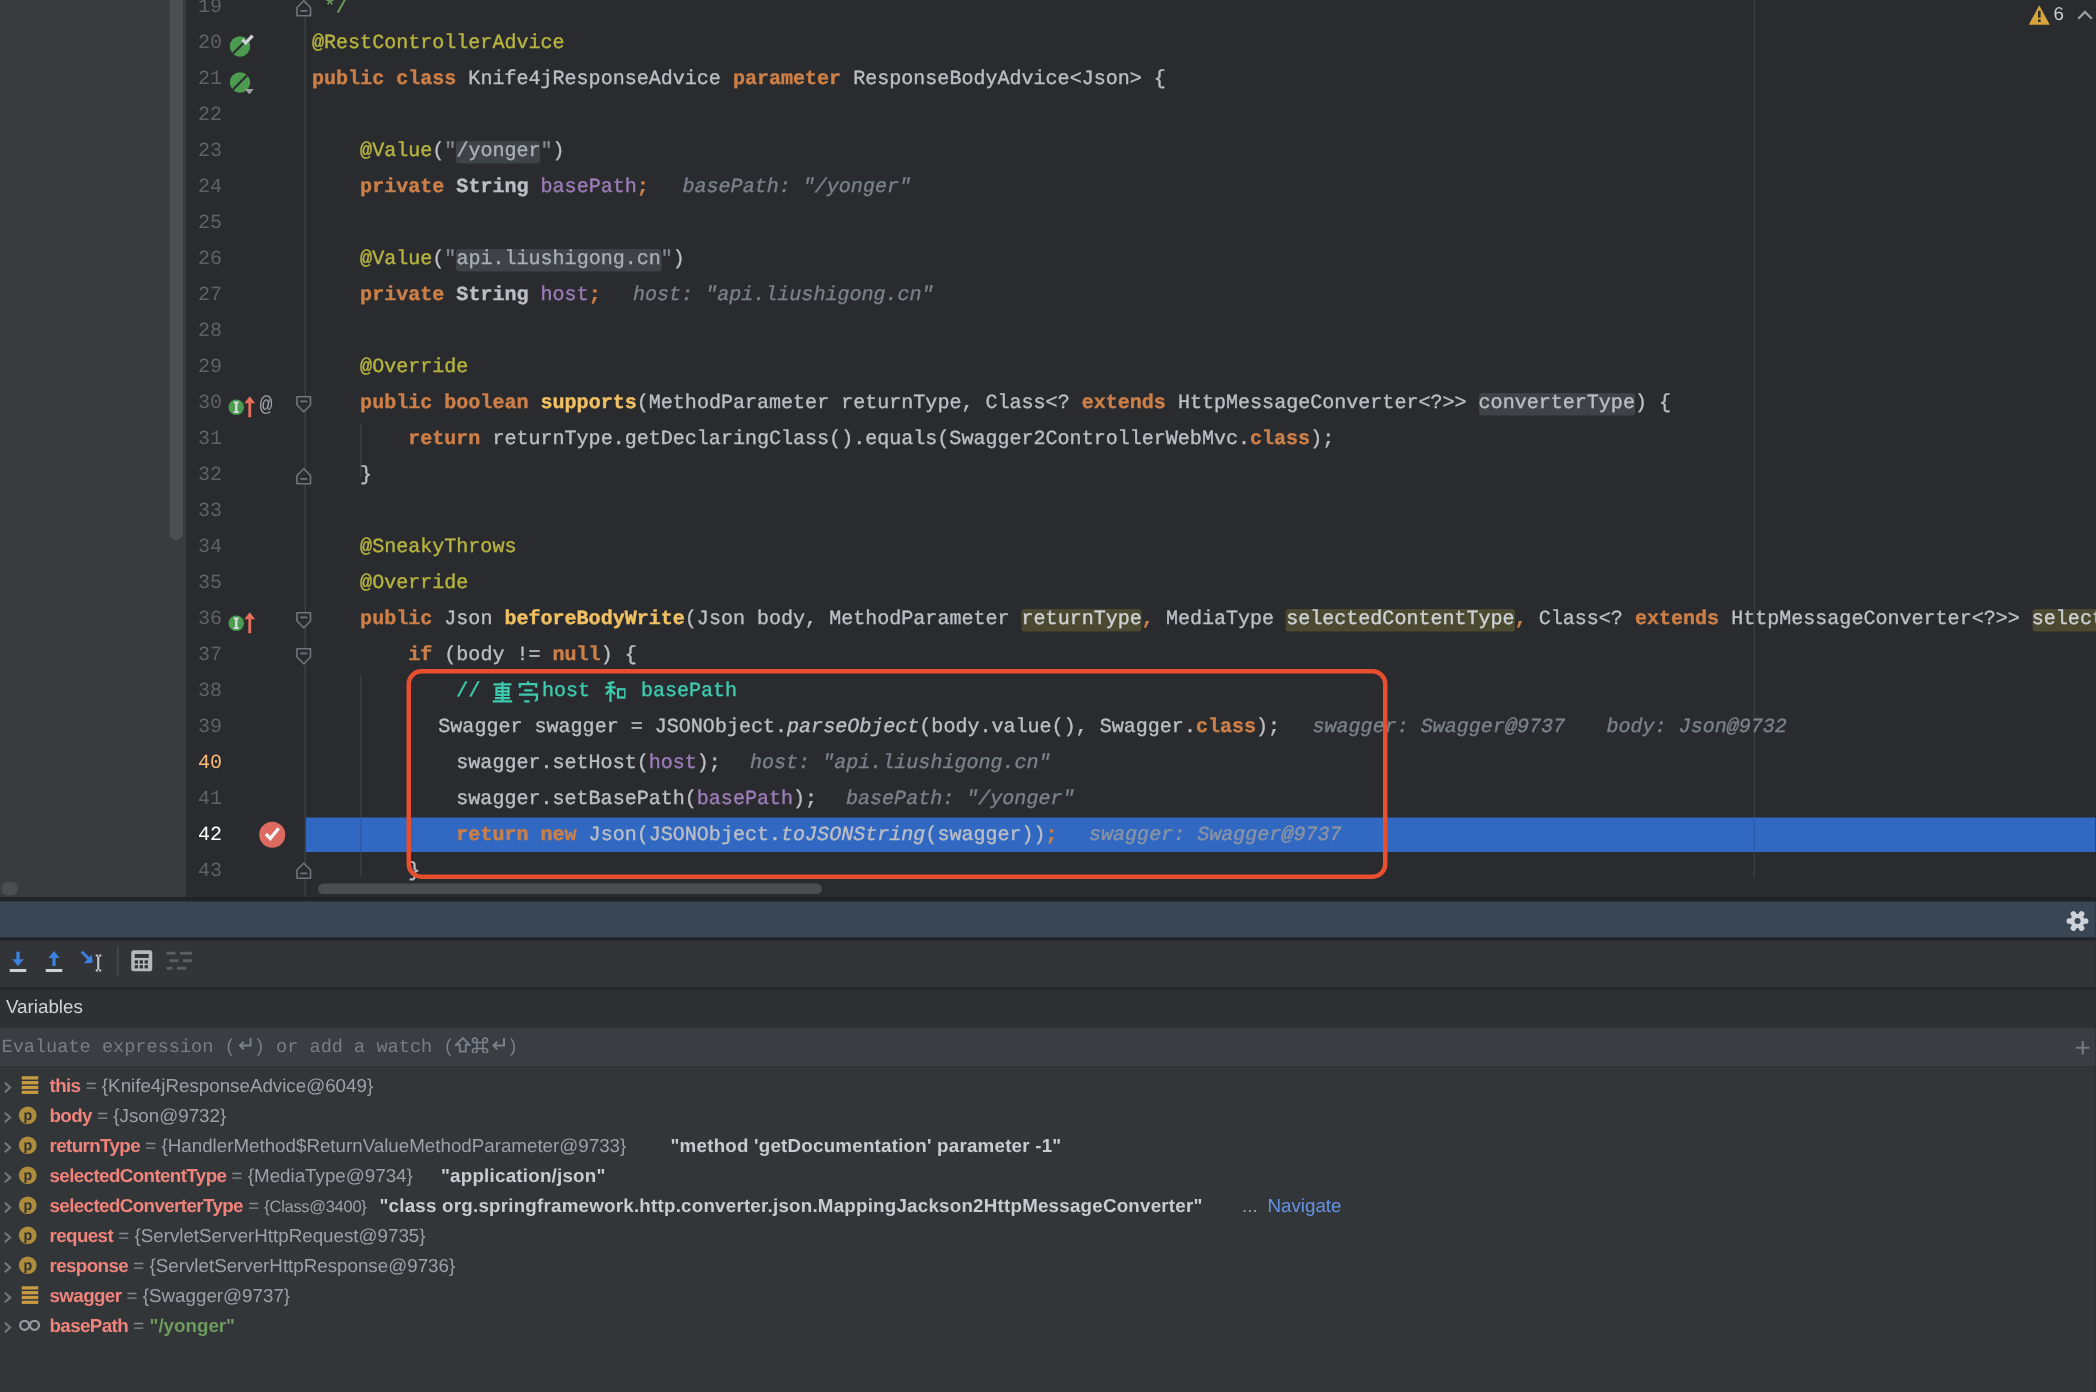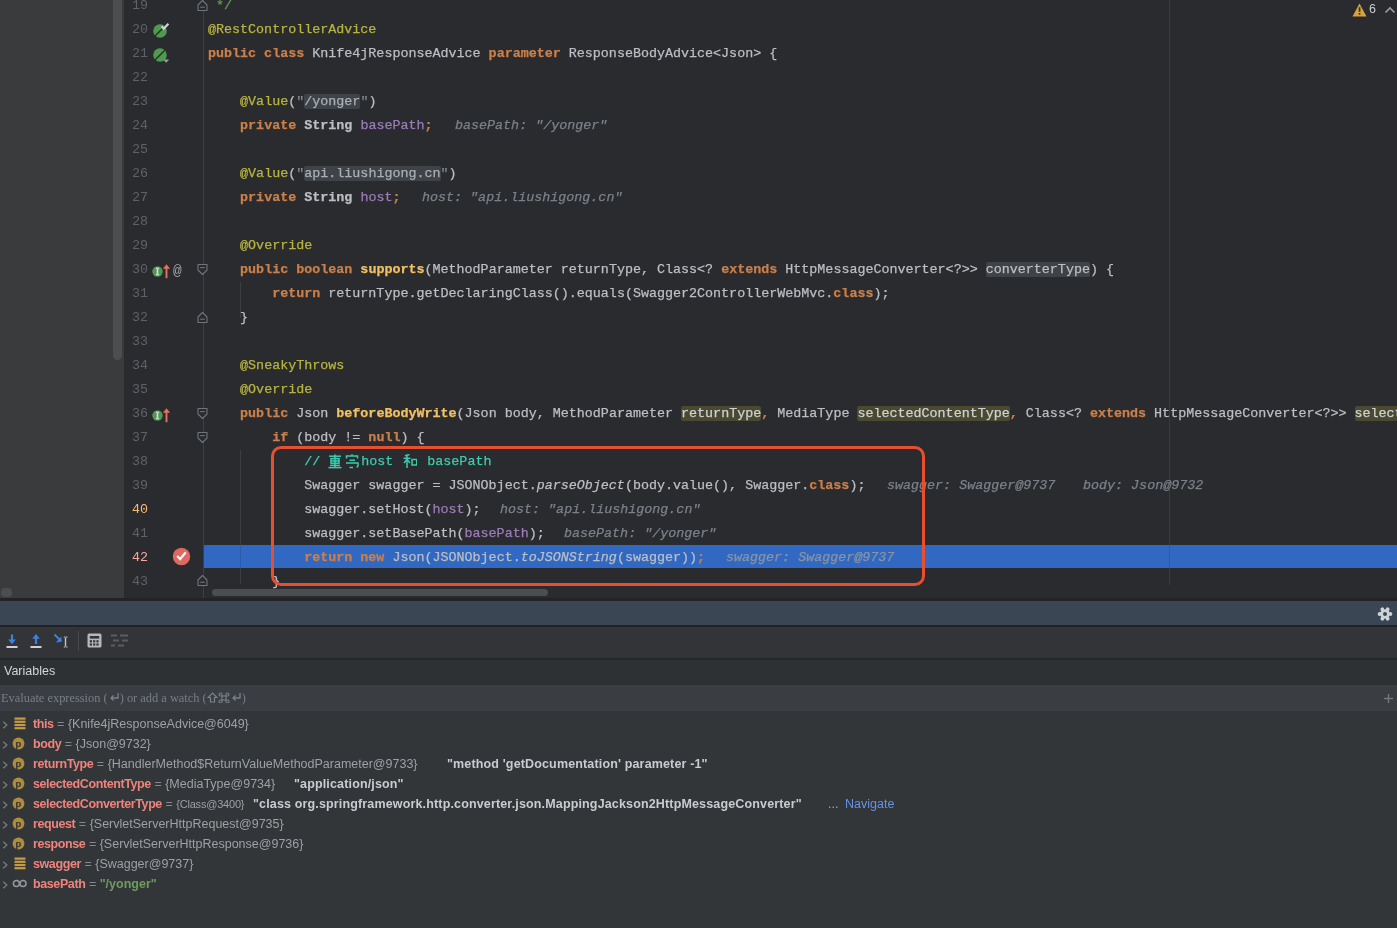--- a/index.html
+++ b/index.html
@@ -56,21 +56,21 @@
 <div class="abs ln" style="left:100px;top:306px;color:#5e6268">32</div>
 <div class="abs ln" style="left:100px;top:330px;color:#5e6268">33</div>
 <div class="abs ln" style="left:100px;top:354px;color:#5e6268">34</div>
 <div class="abs ln" style="left:100px;top:378px;color:#5e6268">35</div>
 <div class="abs ln" style="left:100px;top:402px;color:#5e6268">36</div>
 <div class="abs ln" style="left:100px;top:426px;color:#5e6268">37</div>
 <div class="abs ln" style="left:100px;top:450px;color:#5e6268">38</div>
 <div class="abs ln" style="left:100px;top:474px;color:#5e6268">39</div>
 <div class="abs ln" style="left:100px;top:498px;color:#fdba74">40</div>
 <div class="abs ln" style="left:100px;top:522px;color:#5e6268">41</div>
-<div class="abs ln" style="left:100px;top:546px;color:#fca5a5">42</div>
+<div class="abs ln" style="left:100px;top:546px;color:#ffffff">42</div>
 <div class="abs ln" style="left:100px;top:570px;color:#5e6268">43</div>
 <div class="abs code" style="left:208px;top:-6px"><span class="s"> */</span></div>
 <div class="abs code" style="left:208px;top:18px"><span class="an">@RestControllerAdvice</span></div>
 <div class="abs code" style="left:208px;top:42px"><span class="k">public class</span> Knife4jResponseAdvice <span class="k">parameter</span> ResponseBodyAdvice&lt;Json&gt; {</div>
 <div class="abs code" style="left:208px;top:90px">    <span class="an">@Value</span>(<span class="q">"</span><span class="hl">/yonger</span><span class="q">"</span>)</div>
 <div class="abs code" style="left:208px;top:114px">    <span class="k">private</span> <b>String</b> <span class="fld">basePath</span><span class="k">;</span><span class="hint" style="left:247px">basePath: "/yonger"</span></div>
 <div class="abs code" style="left:208px;top:162px">    <span class="an">@Value</span>(<span class="q">"</span><span class="hl">api.liushigong.cn</span><span class="q">"</span>)</div>
 <div class="abs code" style="left:208px;top:186px">    <span class="k">private</span> <b>String</b> <span class="fld">host</span><span class="k">;</span><span class="hint" style="left:214px">host: "api.liushigong.cn"</span></div>
 <div class="abs code" style="left:208px;top:234px">    <span class="an">@Override</span></div>
 <div class="abs code" style="left:208px;top:258px">    <span class="k">public boolean</span> <span class="m">supports</span>(MethodParameter returnType, Class&lt;? <span class="k">extends</span> HttpMessageConverter&lt;?&gt;&gt; <span class="hl" style="color:#bcbec4">converterType</span>) {</div>
@@ -105,21 +105,21 @@
       <g stroke="#3dccb0" stroke-width="1.5" fill="none">
         <path d="M2 1.8 Q4.5 1 6.5 0.8"></path>
         <line x1="4" y1="1.2" x2="4" y2="14"></line>
         <line x1="0.5" y1="4.3" x2="7.5" y2="4.3"></line>
         <path d="M4 5.5 L1 9"></path>
         <path d="M4 5.5 L7 9"></path>
         <rect x="9" y="5.5" width="4.8" height="5.5"></rect>
       </g>
     </svg>
 <div class="abs code cm" style="left:427.3px;top:450px;color:#3dccb0">basePath</div>
-<div class="abs code" style="left:208px;top:474px">            Swagger swagger = JSONObject.<span class="it">parseObject</span>(body.value(), Swagger.<span class="k">class</span>);<span class="hint" style="left:679px">swagger: Swagger@9737</span><span class="hint" style="left:875px">body: Json@9732</span></div>
+<div class="abs code" style="left:196px;top:474px">            Swagger swagger = JSONObject.<span class="it">parseObject</span>(body.value(), Swagger.<span class="k">class</span>);<span class="hint" style="left:679px">swagger: Swagger@9737</span><span class="hint" style="left:875px">body: Json@9732</span></div>
 <div class="abs code" style="left:208px;top:498px">            swagger.setHost(<span class="fld">host</span>);<span class="hint" style="left:292px">host: "api.liushigong.cn"</span></div>
 <div class="abs code" style="left:208px;top:522px">            swagger.setBasePath(<span class="fld">basePath</span>);<span class="hint" style="left:356px">basePath: "/yonger"</span></div>
 <div class="abs code" style="left:208px;top:546px">            <span class="k">return new</span> Json(JSONObject.<span class="it">toJSONString</span>(swagger))<span class="k">;</span><span class="hint" style="left:518px;color:#8a93a4">swagger: Swagger@9737</span></div>
 <div class="abs code" style="left:208px;top:570px">        }</div>
 <svg class="abs" style="left:153px;top:22.5px" width="17" height="16" viewBox="0 0 17 16">
       <circle cx="7" cy="8" r="6.8" fill="#4d9b4f"></circle>
       <line x1="2.2" y1="12.8" x2="11.8" y2="3.2" stroke="#292b2e" stroke-width="1.4"></line>
       <polyline points="8.6,3.4 10.8,5.6 15.4,0.8" fill="none" stroke="#cfd2d6" stroke-width="2.2"></polyline>
     </svg>
 <svg class="abs" style="left:153px;top:46.5px" width="17" height="16" viewBox="0 0 17 16">
@@ -194,21 +194,21 @@
       <circle cx="8" cy="2.6" r="1.9" fill="#ced3d9" transform="rotate(270 8 8)"></circle>
       <circle cx="8" cy="2.6" r="1.9" fill="#ced3d9" transform="rotate(330 8 8)"></circle>
       <circle cx="8" cy="8" r="2" fill="#3b4654"></circle>
     </svg>
 <div class="abs" style="left:0;top:625px;width:1397px;height:3px;background:#212326"></div>
 <div class="abs" style="left:0;top:627px;width:1397px;height:31px;background:#323437"></div>
 <div class="abs" style="left:0;top:658px;width:1397px;height:2px;background:#26282b"></div>
 <div class="abs" style="left:0;top:660px;width:1397px;height:25px;background:#2e3134"></div>
 <div class="abs" style="left:4px;top:664px;font-size:12.5px;color:#d2d4d8">Variables</div>
 <div class="abs" style="left:0;top:685px;width:1397px;height:26px;background:#3a3d41"></div>
-<div class="abs" style="left:1px;top:685px;font-family:Liberation Serif, serif;font-size:12.4px;line-height:26px;color:#787e88;white-space:pre">Evaluate expression (<svg width="12" height="11" viewBox="0 0 12 11" style="vertical-align:-1px">
+<div class="abs" style="left:1px;top:685px;font-family:Liberation Mono, monospace;font-size:12.4px;line-height:26px;color:#787e88;white-space:pre">Evaluate expression (<svg width="12" height="11" viewBox="0 0 12 11" style="vertical-align:-1px">
         <path d="M10 1 V6 H3" fill="none" stroke="#7b818b" stroke-width="1.3"></path>
         <path d="M5.5 3.5 L3 6 L5.5 8.5" fill="none" stroke="#7b818b" stroke-width="1.3"></path>
       </svg>) or add a watch (<svg width="11" height="11" viewBox="0 0 11 11" style="vertical-align:-1px">
         <path d="M5.5 1 L10 5.5 H7.5 V10 H3.5 V5.5 H1 Z" fill="none" stroke="#7b818b" stroke-width="1.2"></path>
       </svg><svg width="12" height="11" viewBox="0 0 12 11" style="vertical-align:-1px">
         <path d="M4 4 H8 V8 H4 Z M4 4 H2.5 A1.5 1.5 0 1 1 4 2.5 Z M8 4 V2.5 A1.5 1.5 0 1 1 9.5 4 Z M8 8 H9.5 A1.5 1.5 0 1 1 8 9.5 Z M4 8 V9.5 A1.5 1.5 0 1 1 2.5 8 Z" fill="none" stroke="#7b818b" stroke-width="1.1"></path>
       </svg><svg width="12" height="11" viewBox="0 0 12 11" style="vertical-align:-1px">
         <path d="M10 1 V6 H3" fill="none" stroke="#7b818b" stroke-width="1.3"></path>
         <path d="M5.5 3.5 L3 6 L5.5 8.5" fill="none" stroke="#7b818b" stroke-width="1.3"></path>
       </svg>)</div>

